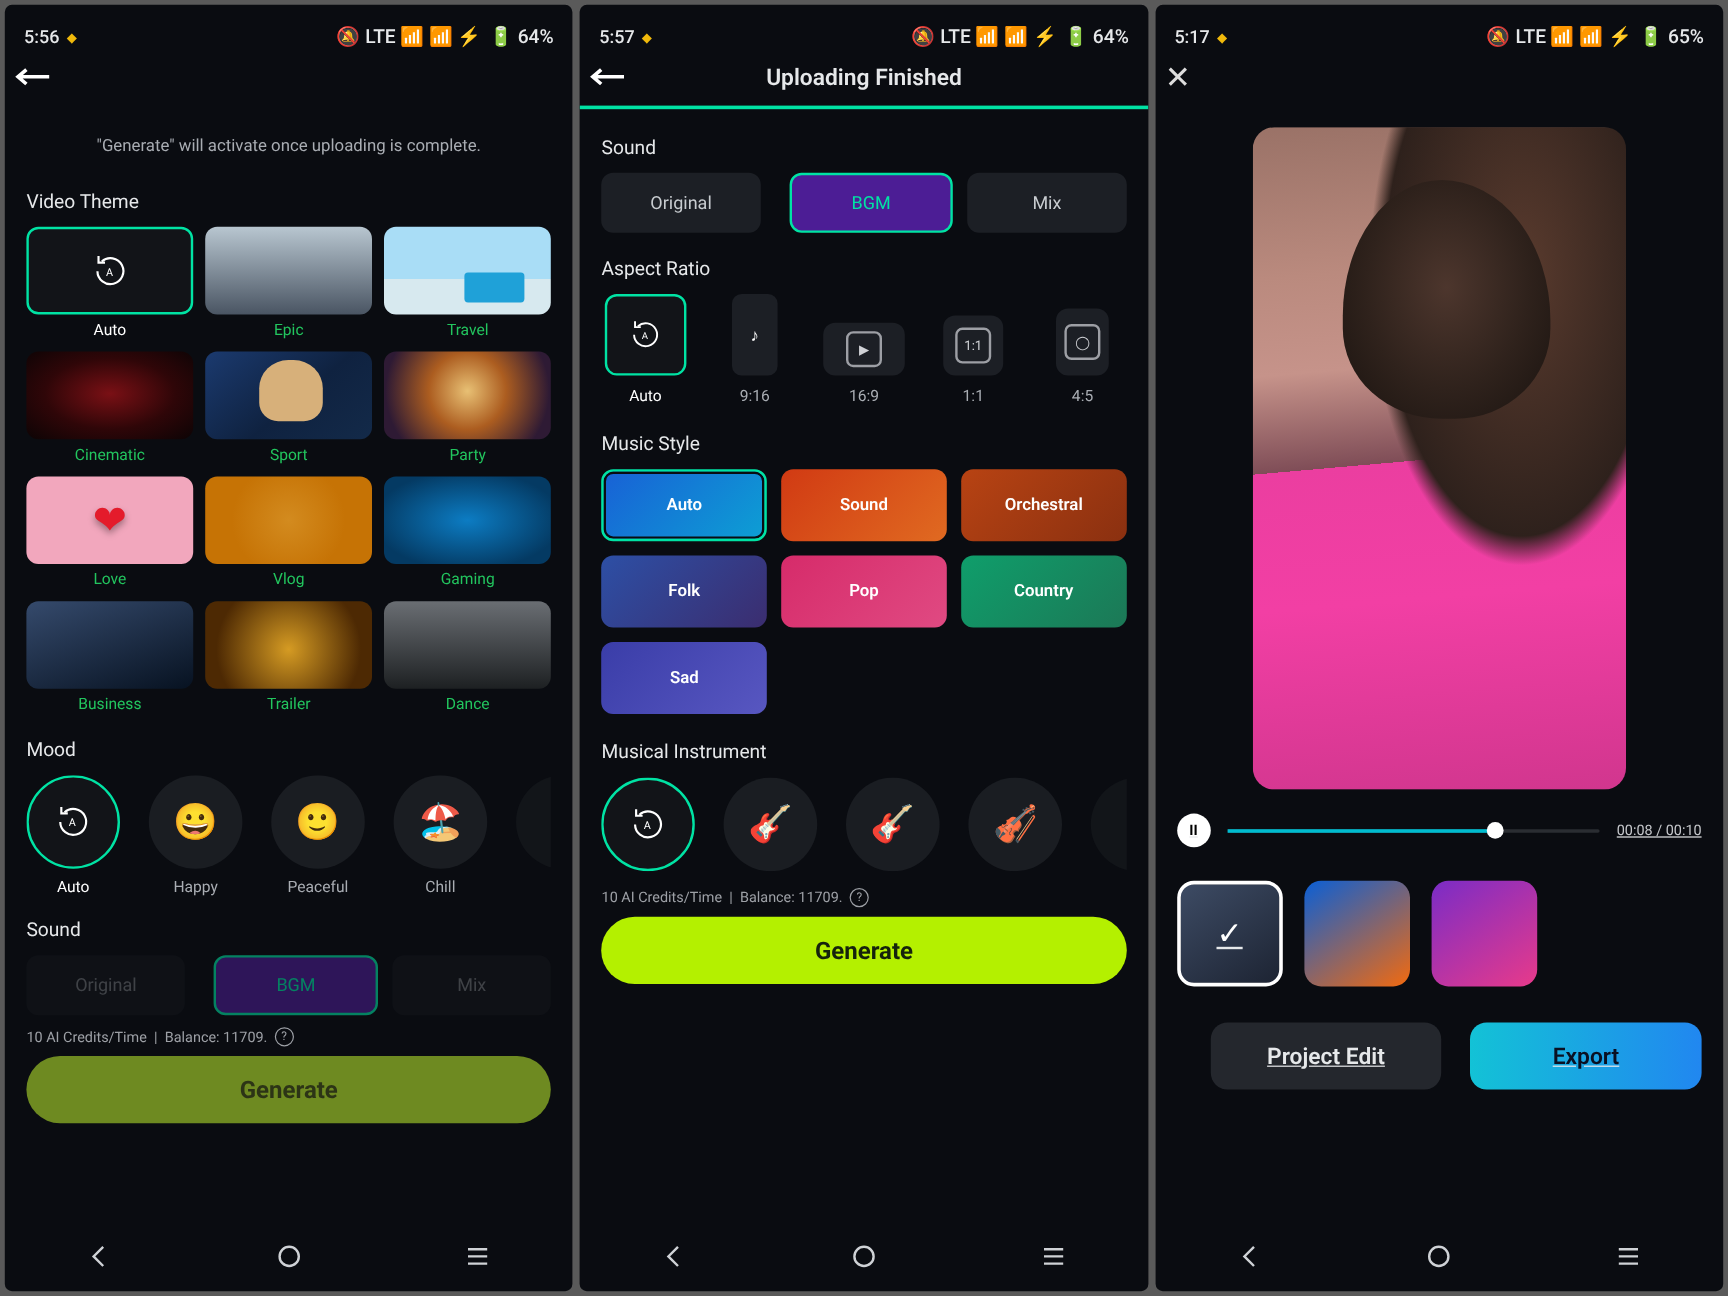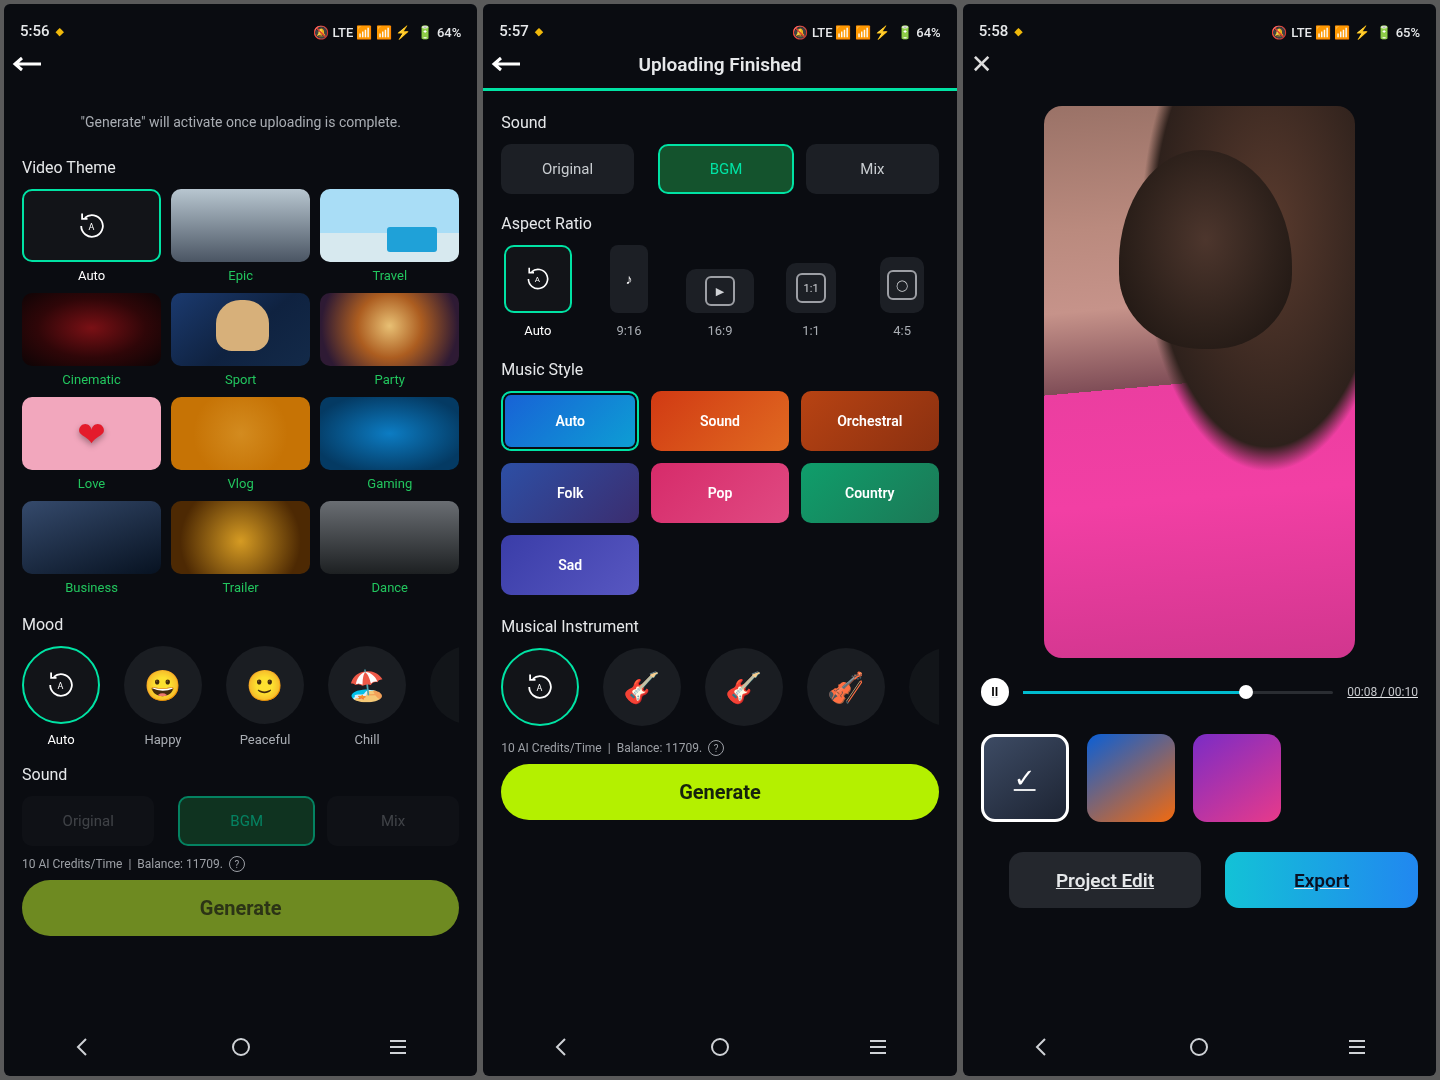--- a/index.html
+++ b/index.html
@@ -26,21 +26,21 @@
   .status {
     height: 36px;
     display: flex;
     justify-content: space-between;
     align-items: flex-end;
     padding: 0 16px;
     font-size: 15px;
     font-weight: 500;
   }
   .status-left, .status-right { display: flex; gap: 6px; align-items: center; }
-  .status-right span { font-size: 13px; }
+  .status-right span { font-size: 16px; }
   .bin-ic { color: #f0b90b; font-size: 11px; }
   
   .topbar { height: 48px; display: flex; align-items: center; padding: 0 8px; position: relative; }
   .back-arrow { width: 30px; height: 20px; display:flex; align-items:center; justify-content:center; }
   .back-arrow svg{ width:30px; height:16px; fill:none; stroke:#fff; stroke-width:3; }
   .close-x { font-size: 26px; color:#ddd; }
   .title-center { position:absolute; left:0; right:0; text-align:center; font-size:19px; font-weight:600; }
   .upload-bar { height:3px; background:#00e3a4; width:100%; }
   
   .content { flex:1; overflow:hidden; padding: 8px 18px 0; }
@@ -77,21 +77,21 @@
   
   .circle-row { display:flex; gap:24px; margin-top:6px; overflow:hidden;}
   .circle-item { display:flex; flex-direction:column; align-items:center; gap:8px; flex-shrink:0; }
   .circle { width:78px; height:78px; border-radius:50%; background:#1a1d22; display:flex; align-items:center; justify-content:center; font-size:30px; }
   .circle.sel { border:2px solid #00e3a4; background:#121418; }
   .circle-label { font-size:13px; color:#a9adb3; }
   .circle-item.sel .circle-label{ color:#fff; }
   
   .pill-row { display:flex; gap:12px; margin-bottom:6px;}
   .pill { flex:1; height:50px; border-radius:10px; background:#1c1f25; color:#c8ccd0; display:flex; align-items:center; justify-content:center; font-size:15px; }
-  .pill.sel{ border:2px solid #00e3a4; color:#00e3a4; background:#14532d;margin-left:12px; }
+  .pill.sel{ border:2px solid #00e3a4; color:#00e3a4; background:#4c1d95;margin-left:12px; }
   .pill.faded{ opacity:.28; }
   
   .aspect-row { display:flex; gap:18px; align-items:flex-end; margin-top:8px;}
   .aspect-item { display:flex; flex-direction:column; align-items:center; gap:10px; flex:1;}
   .aspect-box {
     background:#1c1f25; border-radius:10px; display:flex; align-items:center; justify-content:center;
     color:#d0d2d6;
   }
   .aspect-box.sel{ border:2px solid #00e3a4; background:#121418; }
   .ab-auto { width:68px; height:68px; }
@@ -407,21 +407,21 @@
         </svg></div>
     <div><svg viewBox="0 0 24 24">
           <path d="M4 6h16M4 12h16M4 18h16"></path>
         </svg></div>
   </div>
 </div>
 
 <div class="phone">
   <div class="status">
     <div class="status-left">
-        <span>5:58</span>
+        <span>5:17</span>
         <span class="bin-ic">◆</span>
       </div>
     <div class="status-right">
         <span>🔕 LTE 📶 📶 ⚡</span>
         <span>🔋 <span>65%</span></span>
       </div>
   </div>
   <div class="topbar">
     <div class="close-x">✕</div>
   </div>

